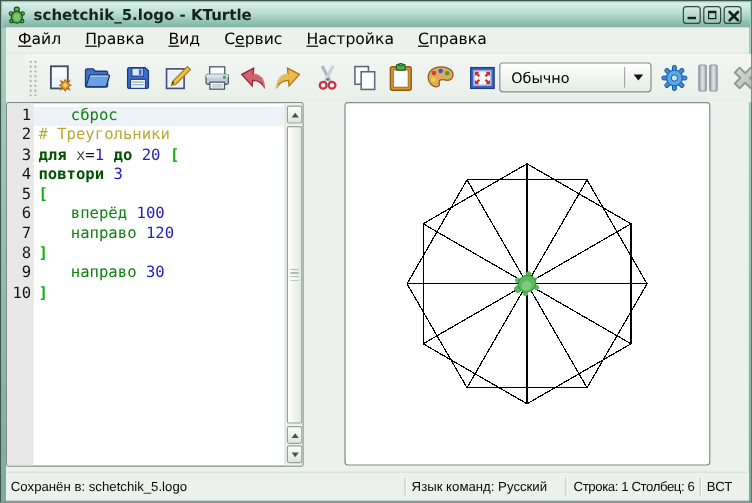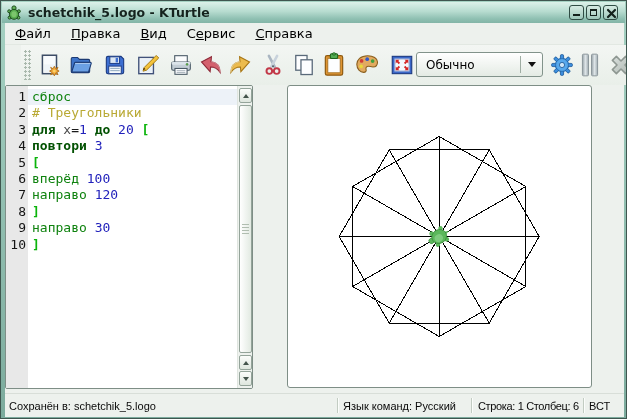--- a/index.html
+++ b/index.html
@@ -41,21 +41,21 @@
   .combo-arrow{width:0;height:0;border-left:4px solid rgba(0,0,0,0);border-right:4px solid rgba(0,0,0,0);border-top:5px solid #111;}
   
   .editor{position:absolute;left:0;top:62px;width:248px;height:304px;border:1px solid #7e8e86;
           border-radius:2px;background:#fff;overflow:hidden;}
   .gutter{position:absolute;left:0;top:0;width:22px;height:100%;background:#e8e8e8;}
   .edit-rows{position:absolute;left:0;top:3px;right:15px;font-family:"DejaVu Sans Mono",monospace;font-size:13px;}
   .row{display:flex;height:16.4px;line-height:16.4px;white-space:pre;}
   .row.current{background:#edf2f8;}
   .row .ln{width:22px;flex:none;text-align:right;padding-right:2px;background:#e8e8e8;color:#151515;}
   .row .code{margin-left:4px;}
-  .tk-cmd{color:#0e820e;}
+  .tk-cmd{color:#0e820e;margin-left:27px;}
   .tk-kw{color:#035203;font-weight:bold;}
   .tk-num{color:#2222bb;}
   .tk-comment{color:#b9a934;}
   .tk-bracket{color:#0cb40c;font-weight:bold;}
   .tk-var{color:#4a4a4a;}
   .tk-plain{color:#1a1a1a;}
   
   .vscroll{position:absolute;right:0;top:0;width:15px;height:100%;background:#eef2ee;border-left:1px solid #dfe5df;}
   .sb-btn{position:absolute;left:1px;width:13px;height:15px;border:1px solid #94a49a;border-radius:2px;
           background:linear-gradient(180deg,#fbfdfb,#dee6de);display:flex;align-items:center;justify-content:center;}
@@ -107,20 +107,21 @@
         </span>
       </span>
   </div>
 
   <div class="content">
     <div class="menubar" id="menubar">
         <span class="menu-item"><u>Ф</u>айл</span>
         <span class="menu-item"><u>П</u>равка</span>
         <span class="menu-item"><u>В</u>ид</span>
         <span class="menu-item">С<u>е</u>рвис</span>
+        <span class="menu-item"><u>Н</u>астройка</span>
         <span class="menu-item"><u>С</u>правка</span>
       </div>
 
     <div class="toolbar" id="toolbar">
       <div class="tool-handle"></div>
       <div class="combo">
         <span class="combo-text">Обычно</span>
         <span class="combo-sep"></span>
         <span class="combo-arrow-zone">
           <span class="combo-arrow"></span>

